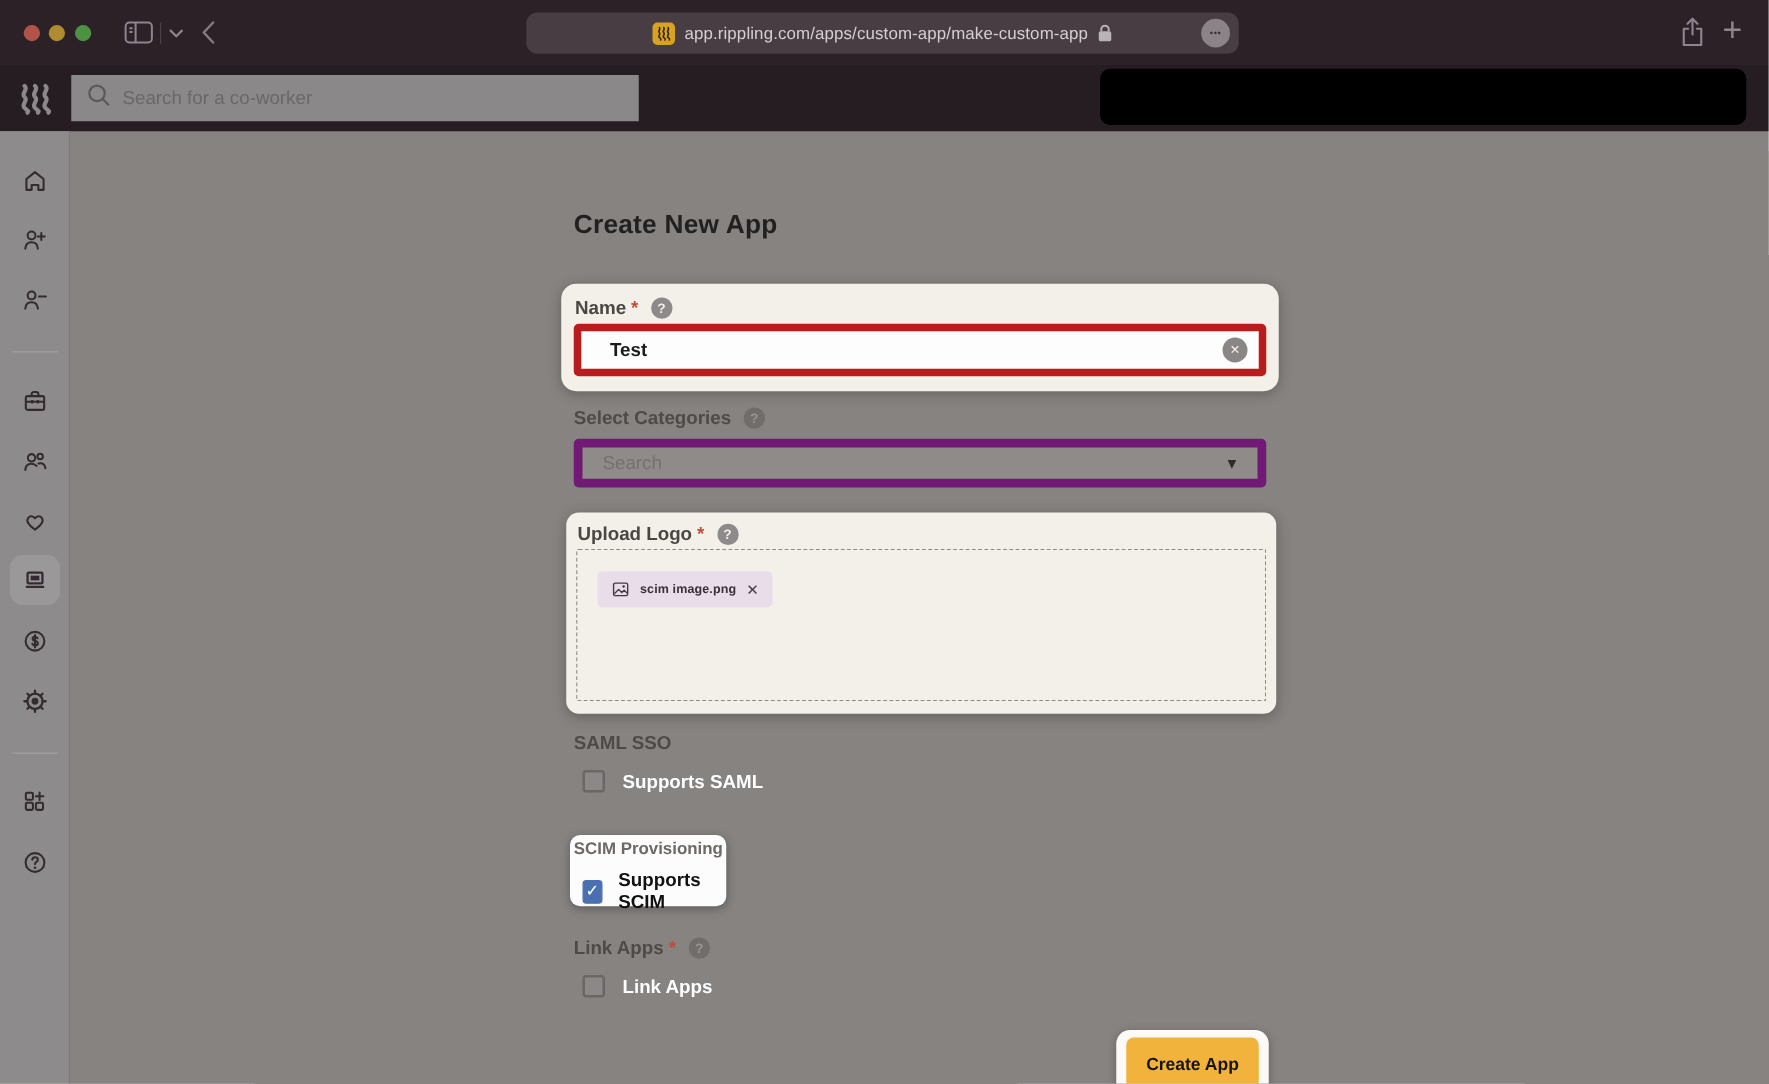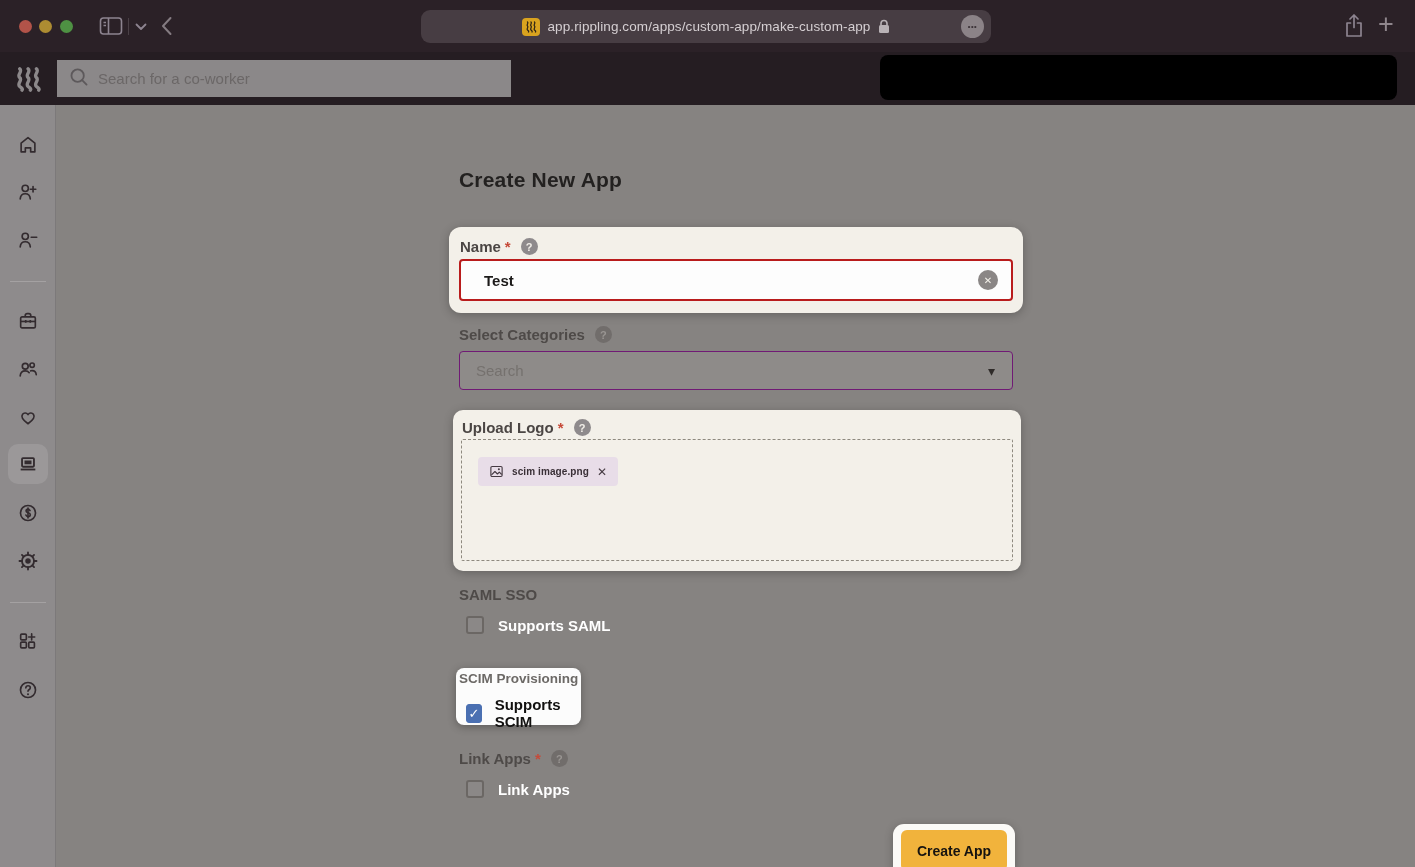--- a/index.html
+++ b/index.html
@@ -47,27 +47,27 @@
   .label-row { display:flex; align-items:flex-start; gap:3px; font-size:15px; font-weight:bold; color:#4b4644; }
   .label-row .req { color:#c64a39; margin-left:1px; }
   .help { width:17px; height:17px; border-radius:50%; background:#8e8a8c; color:#f1eee8; font-size:11px; font-weight:bold;
           display:flex; align-items:center; justify-content:center; margin-left:7px; }
   .dim-label { color:#4e4a48; }
   .dim .help, .help.dim2 { background:#716d6b; color:#999592; }
 
   .name-card { left:393px; top:106px; width:574px; height:86px; }
   .name-card .label-row { position:absolute; left:11px; top:11px; }
   .name-input-wrap { position:absolute; left:10px; top:32px; width:554px; height:42px; }
-  .name-input-wrap input { width:100%; height:100%; background:#fdfdfd; border:2px solid #b91c1c; border-radius:4px;
+  .name-input-wrap input { width:100%; height:100%; background:#fdfdfd; border:6px solid #b91c1c; border-radius:4px;
           padding:0 46px 0 23px; font-size:15px; font-weight:600; color:#1c1a19; font-family:inherit; outline:none; }
   .clear-btn { position:absolute; right:15px; top:11px; width:20px; height:20px; border-radius:50%; background:#8a8685;
           color:#f4f1ea; font-size:10px; display:flex; align-items:center; justify-content:center; }
 
   .cat-label { left:403px; top:205px; }
-  .dropdown { left:403px; top:230px; width:554px; height:39px; background:#8e8b89; border:1px solid #701a75; border-radius:4px;
+  .dropdown { left:403px; top:230px; width:554px; height:39px; background:#8e8b89; border:7px solid #701a75; border-radius:4px;
           display:flex; align-items:center; padding:0 17px 0 16px; }
   .dropdown .ph { flex:1; font-size:15px; color:#75716e; }
   .dropdown .caret { font-size:14px; color:#2f2b29; }
 
   .upload-card { left:397px; top:289px; width:568px; height:161px; border-radius:10px; }
   .upload-card .label-row { position:absolute; left:9px; top:9px; }
   .dashed-box { position:absolute; left:8px; top:29px; width:552px; height:122px; border:1px dashed #8e897f; border-radius:2px; }
   .file-chip { position:absolute; left:16px; top:17px; height:29px; display:inline-flex; align-items:center; gap:8px;
           background:#e8dde8; border-radius:4px; padding:0 11px; color:#453a42; }
   .file-chip .fname { font-size:10px; font-weight:bold; color:#3a3037; letter-spacing:0.1px; }

